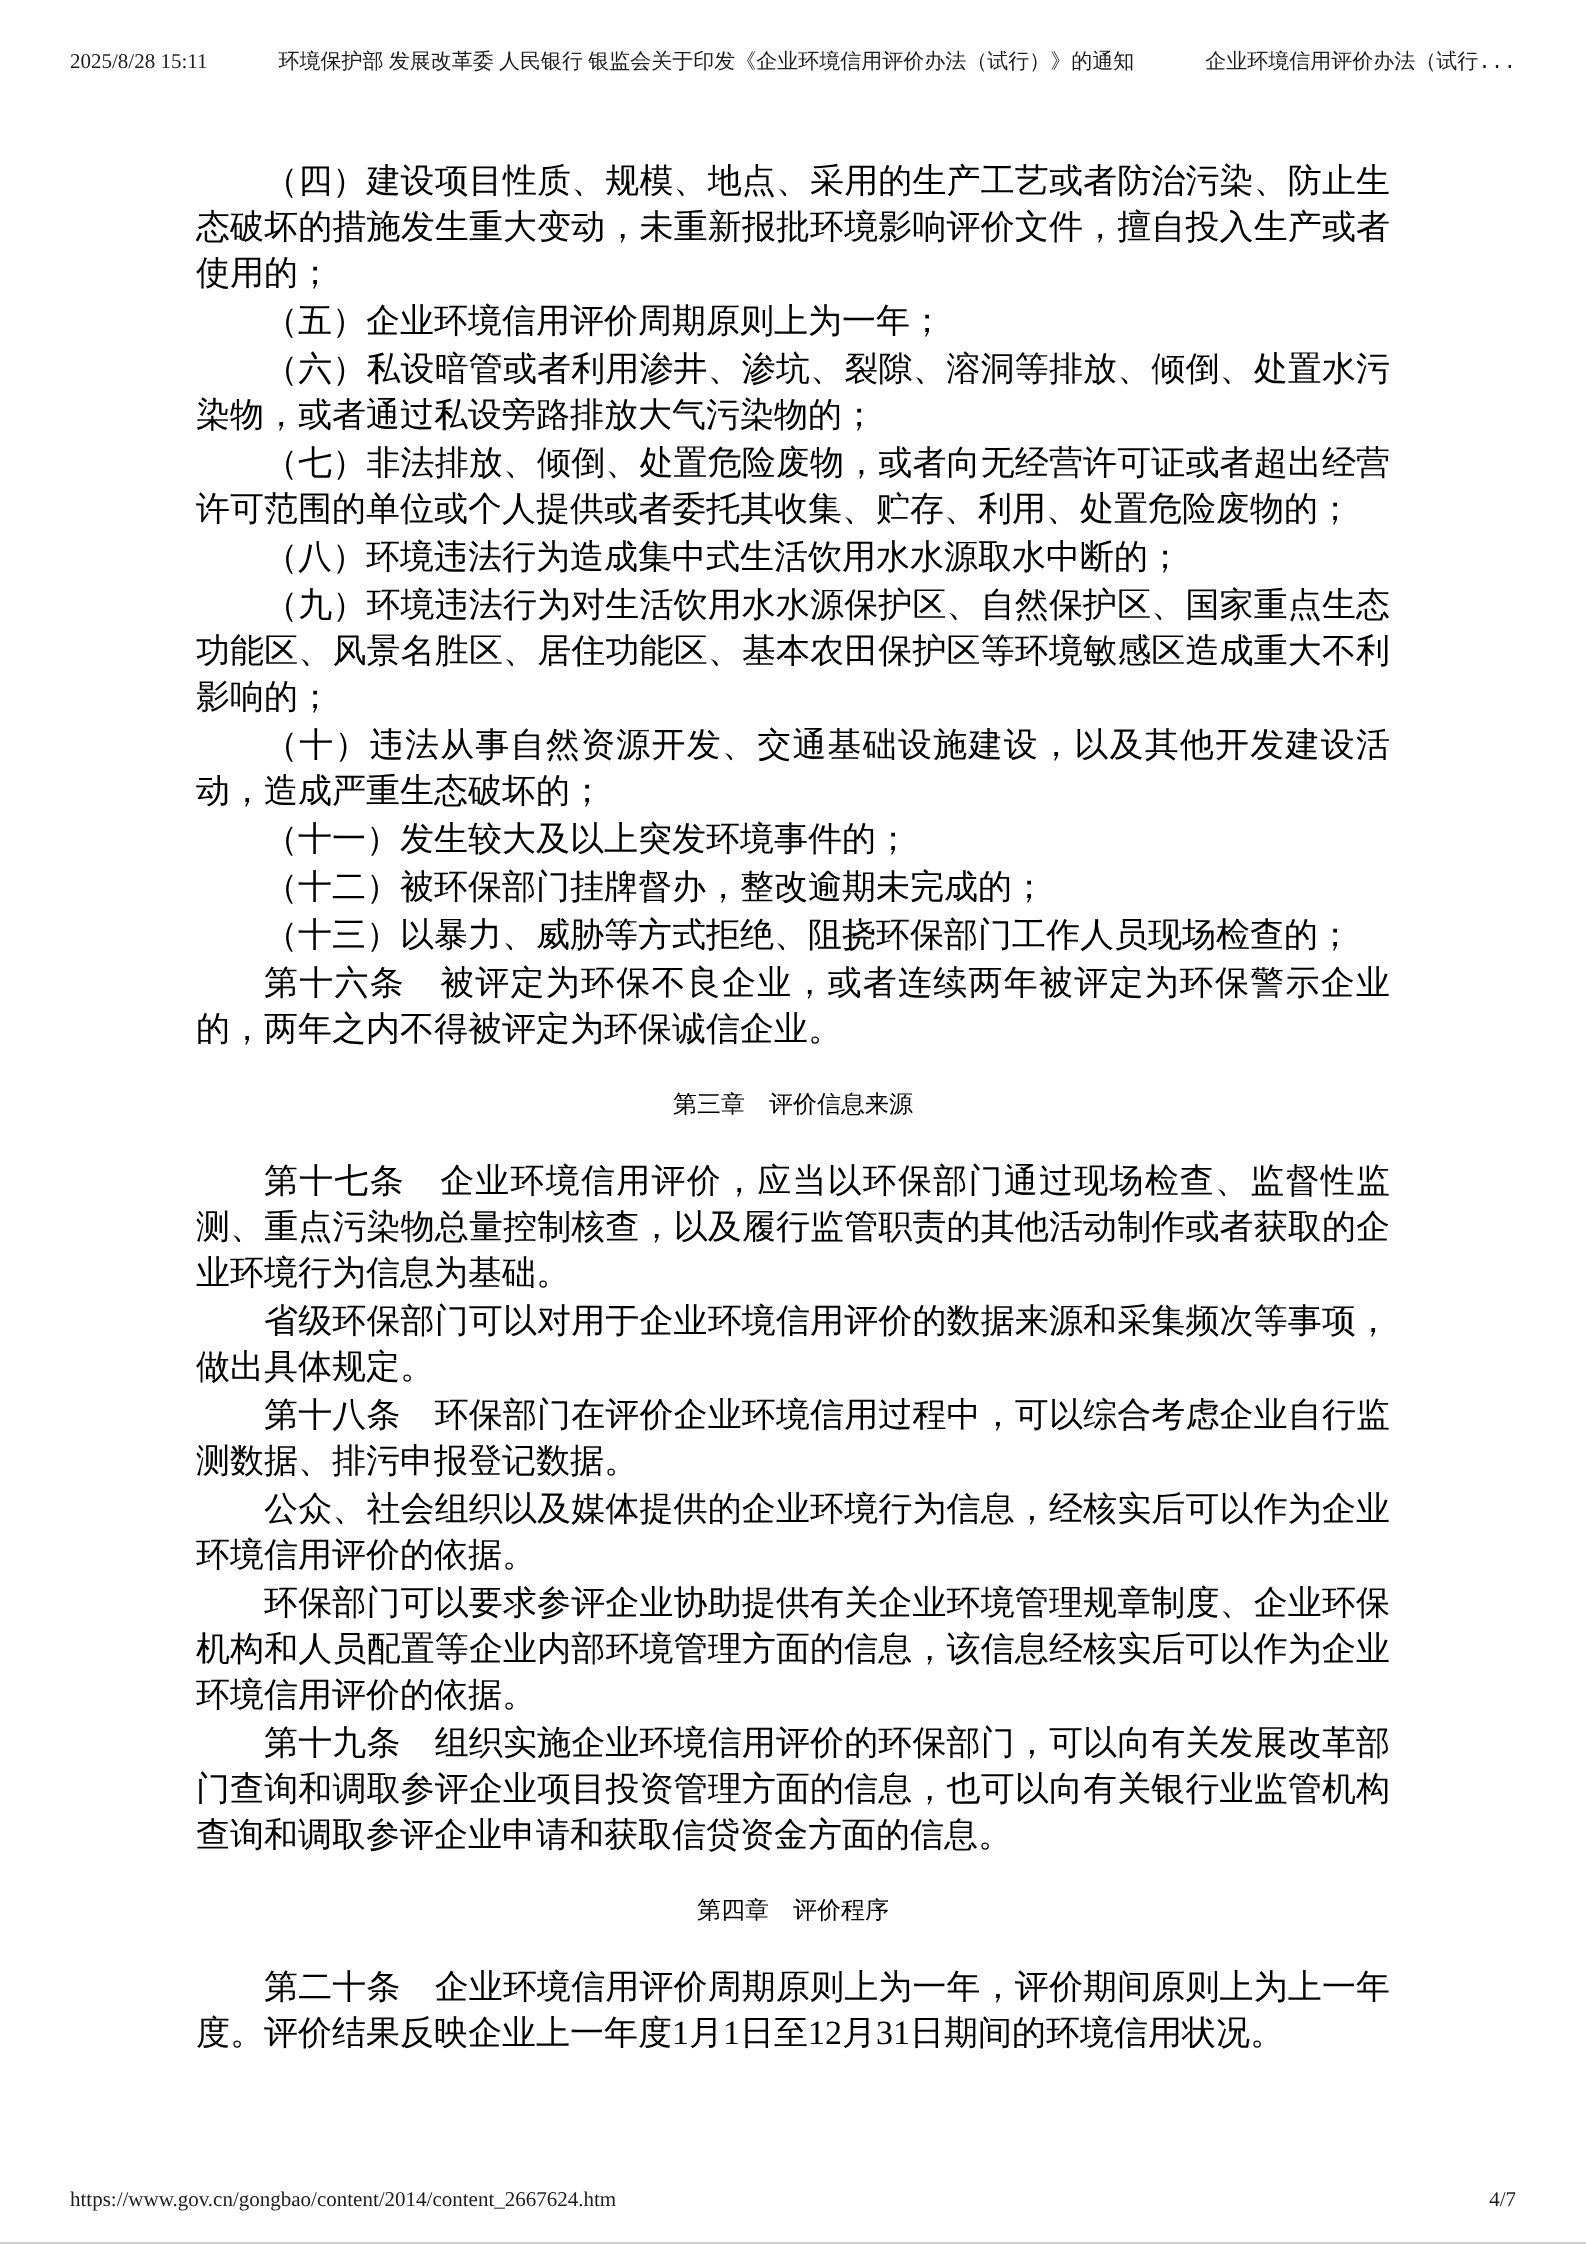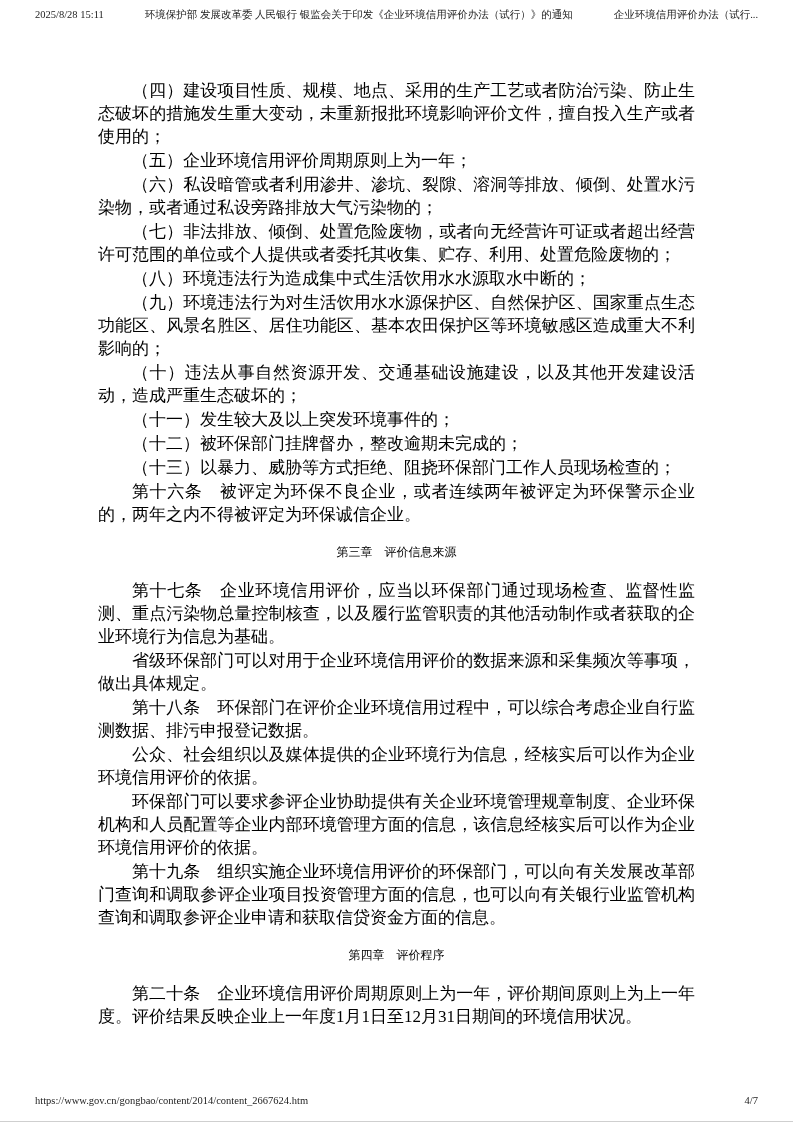--- a/index.html
+++ b/index.html
@@ -11,40 +11,41 @@
     position: relative;
     width: 793px;
     height: 1122px;
     overflow: hidden;
     font-family: "Liberation Serif", "DejaVu Serif", serif;
     color: #000000;
   }
   
   .print-header {
     position: absolute;
-    top: 8px;
+    top: 24px;
     left: 35px;
     right: 35px;
     display: flex;
     align-items: baseline;
     gap: 12px;
     font-size: 10.5px;
     color: #1c1c1c;
     white-space: nowrap;
   }
   .hdr-left { flex: none; }
   .hdr-center {
     flex: 1 1 auto;
     text-align: center;
     overflow: hidden;
   }
   .hdr-right {
     flex: none;
     max-width: 190px;
     overflow: hidden;
+    font-family: Liberation Mono, monospace;
   }
   
   .doc-body {
     position: absolute;
     top: 78px;
     left: 97px;
     width: 599px;
     font-size: 17px;
     line-height: 23px;
     text-align: justify;

